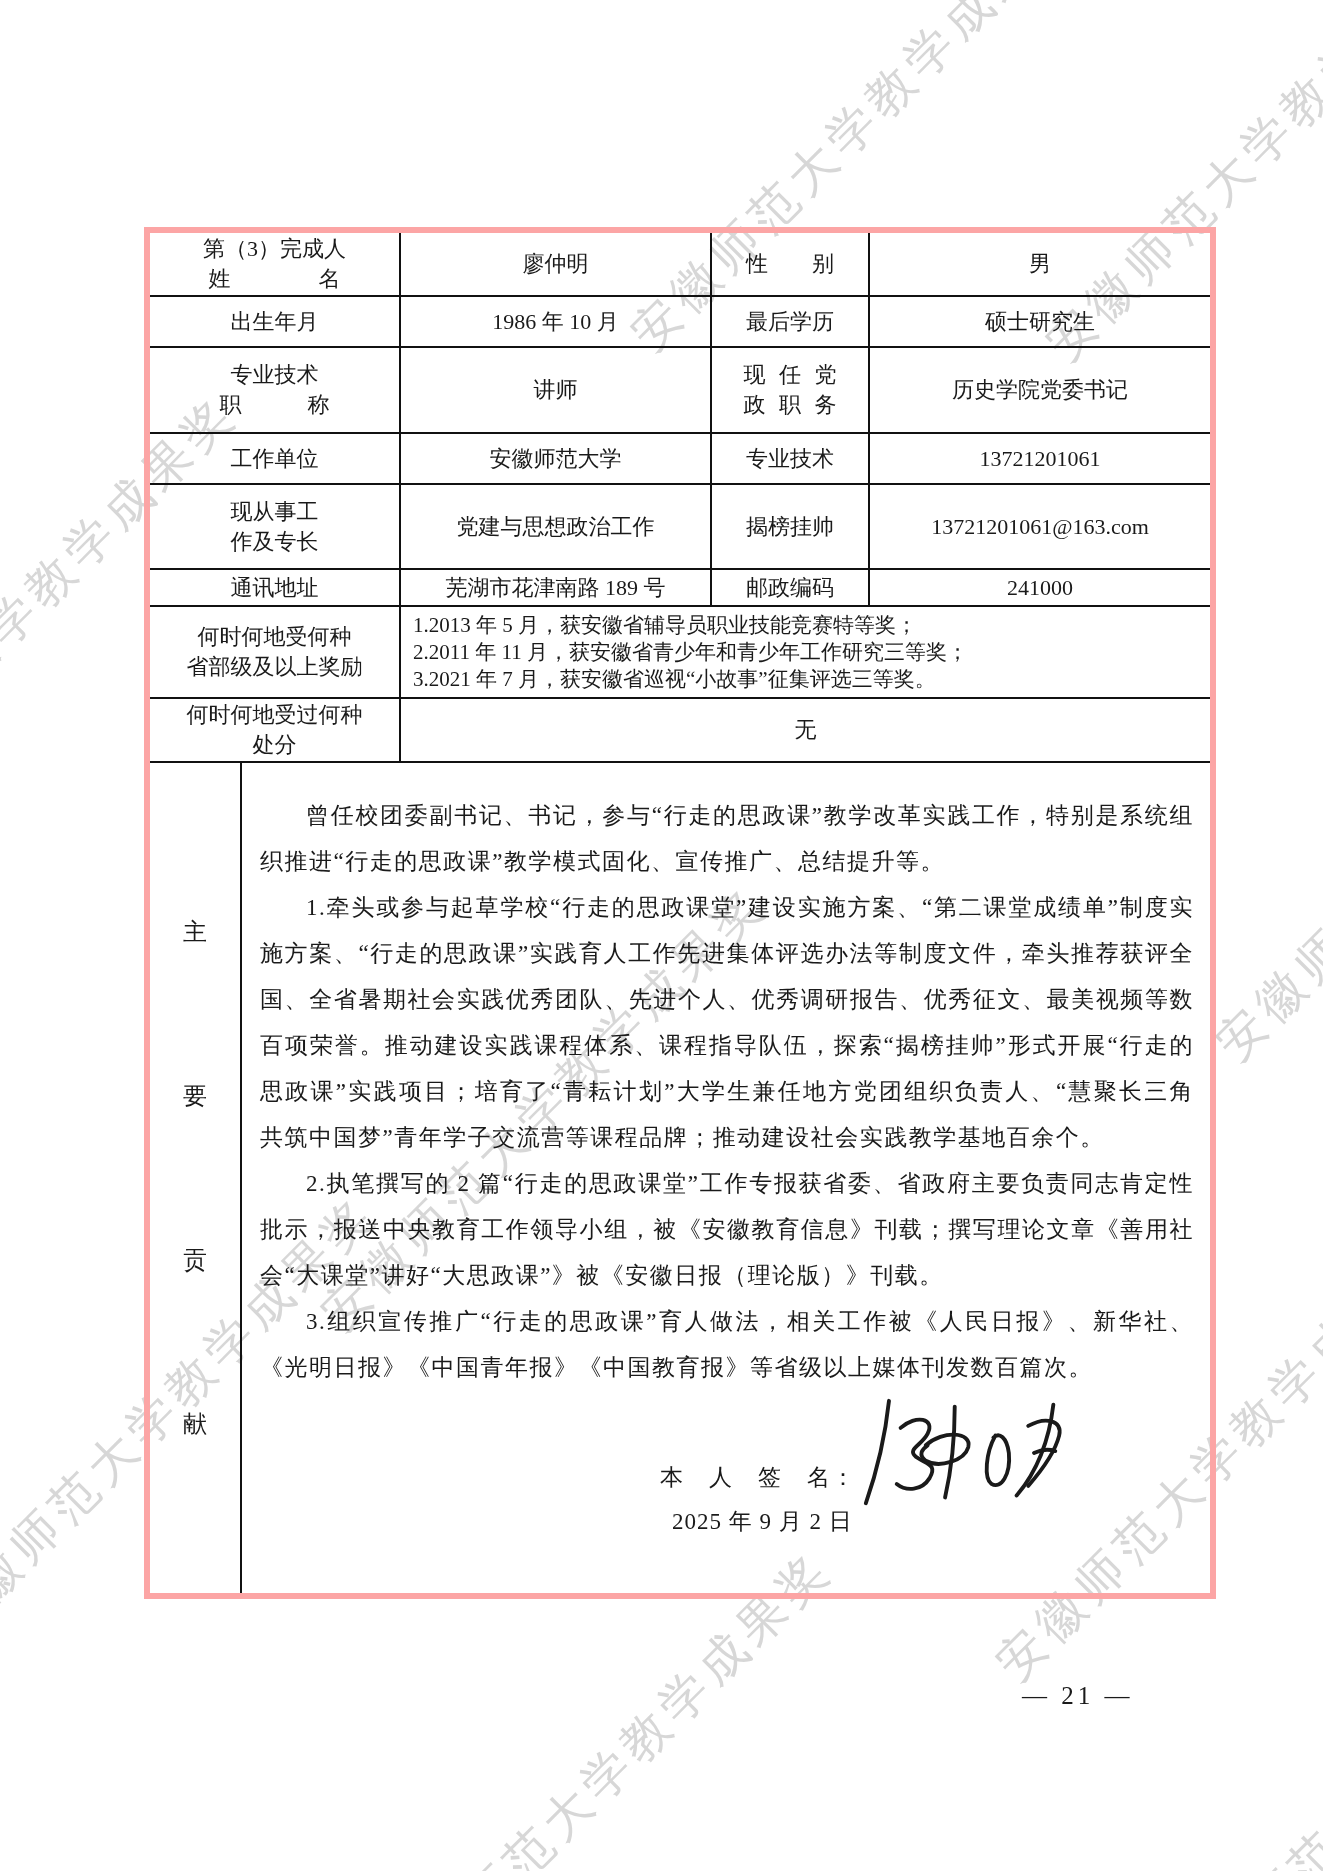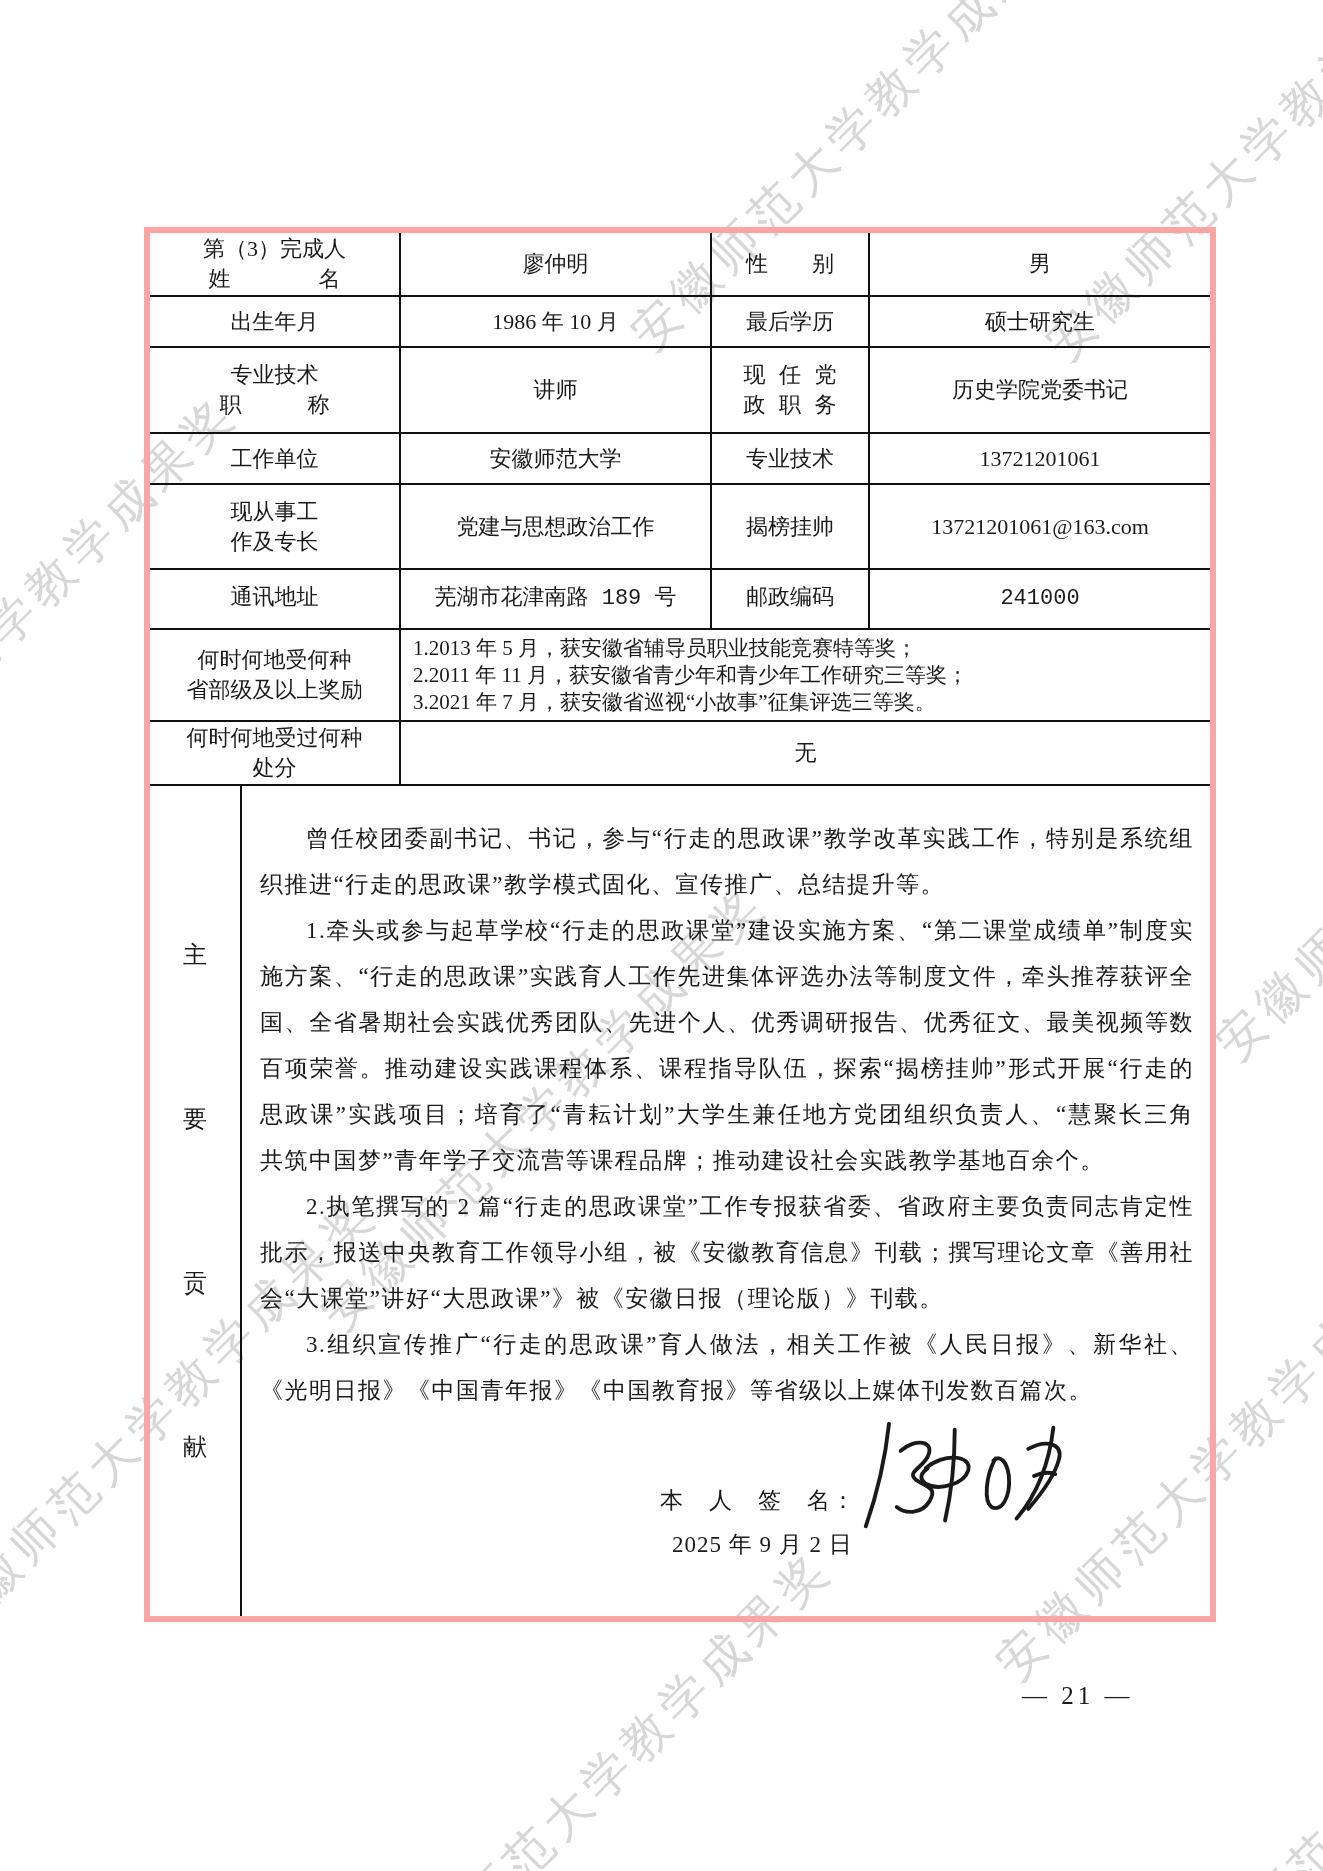--- a/index.html
+++ b/index.html
@@ -29,21 +29,21 @@
   }
   .trow{display:flex;border-bottom:2px solid #111;box-sizing:border-box;}
   .trow:last-child{border-bottom:none;}
   .cell{
     border-right:2px solid #111;box-sizing:border-box;display:flex;flex-direction:column;
     justify-content:center;align-items:center;font-size:22px;line-height:30px;overflow:hidden;
   }
   .cell:last-child{border-right:none;}
   .c1{width:251px;}.c2{width:311px;}.c3{width:158px;}.c4{flex:1;}
   .r1{height:64px;}.r2{height:51px;}.r3{height:86px;}.r4{height:51px;}
-  .r5{height:85px;}.r6{height:60px;font-family:Liberation Mono, monospace;}.r7{height:92px;}.r8{height:64px;}.r9{height:830px;}
+  .r5{height:85px;}.r6{height:37px;}.r7{height:92px;}.r8{height:64px;}.r9{height:830px;}
   .lblline{text-align:center;white-space:pre;}
   .sp3{word-spacing:8px;}
   .awards-cell{align-items:flex-start;justify-content:center;padding-left:12px;font-size:21px;line-height:27px;}
   .award-line{white-space:nowrap;}
   
   .vlabel{width:92px;border-right:2px solid #111;box-sizing:border-box;display:flex;
     flex-direction:column;justify-content:center;align-items:center;gap:132px;font-size:24px;}
   .content-cell{
     flex:1;box-sizing:border-box;padding:30px 16px 0 18px;font-size:23px;line-height:46px;
     letter-spacing:1.5px;text-align:justify;display:block;border-radius:23px;

